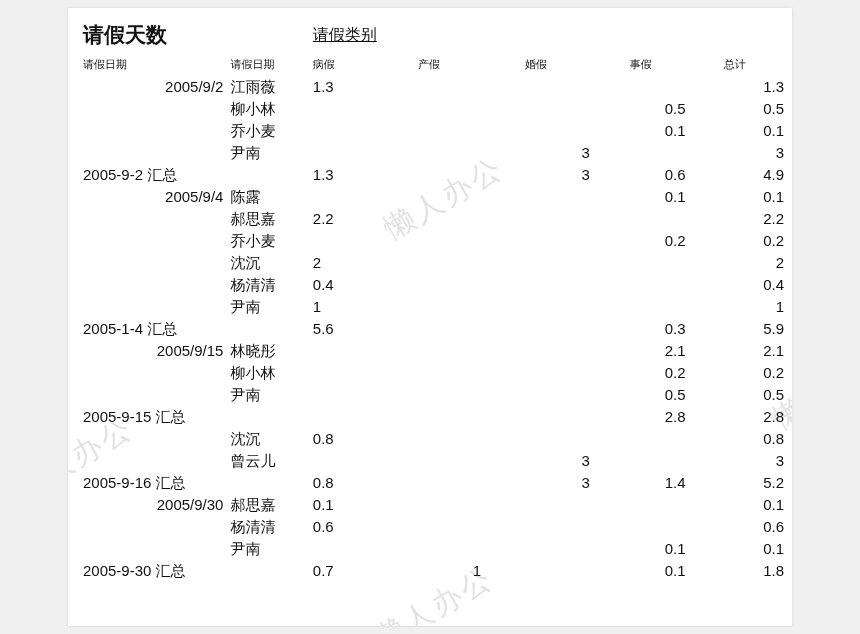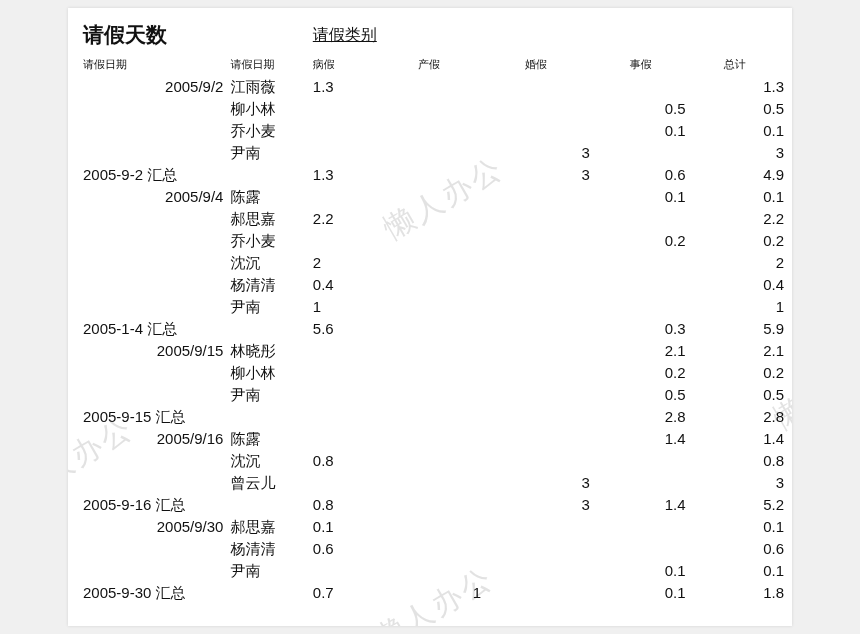--- a/index.html
+++ b/index.html
@@ -265,29 +265,20 @@
         <tr class="subtotal">
           <td class="c-date">2005-9-15  汇总</td>
           <td class="c-name"></td>
           <td class="c-sick"></td>
           <td class="c-mat"></td>
           <td class="c-mar"></td>
           <td class="c-pers">2.8</td>
           <td class="c-total">2.8</td>
         </tr>
         <tr class="data">
-          <td class="c-date">2005/9/16</td>
-          <td class="c-name">陈露</td>
-          <td class="c-sick"></td>
-          <td class="c-mat"></td>
-          <td class="c-mar"></td>
-          <td class="c-pers">1.4</td>
-          <td class="c-total">1.4</td>
-        </tr>
-        <tr class="data">
           <td class="c-date"></td>
           <td class="c-name">沈沉</td>
           <td class="c-sick">0.8</td>
           <td class="c-mat"></td>
           <td class="c-mar"></td>
           <td class="c-pers"></td>
           <td class="c-total">0.8</td>
         </tr>
         <tr class="data">
           <td class="c-date"></td>

